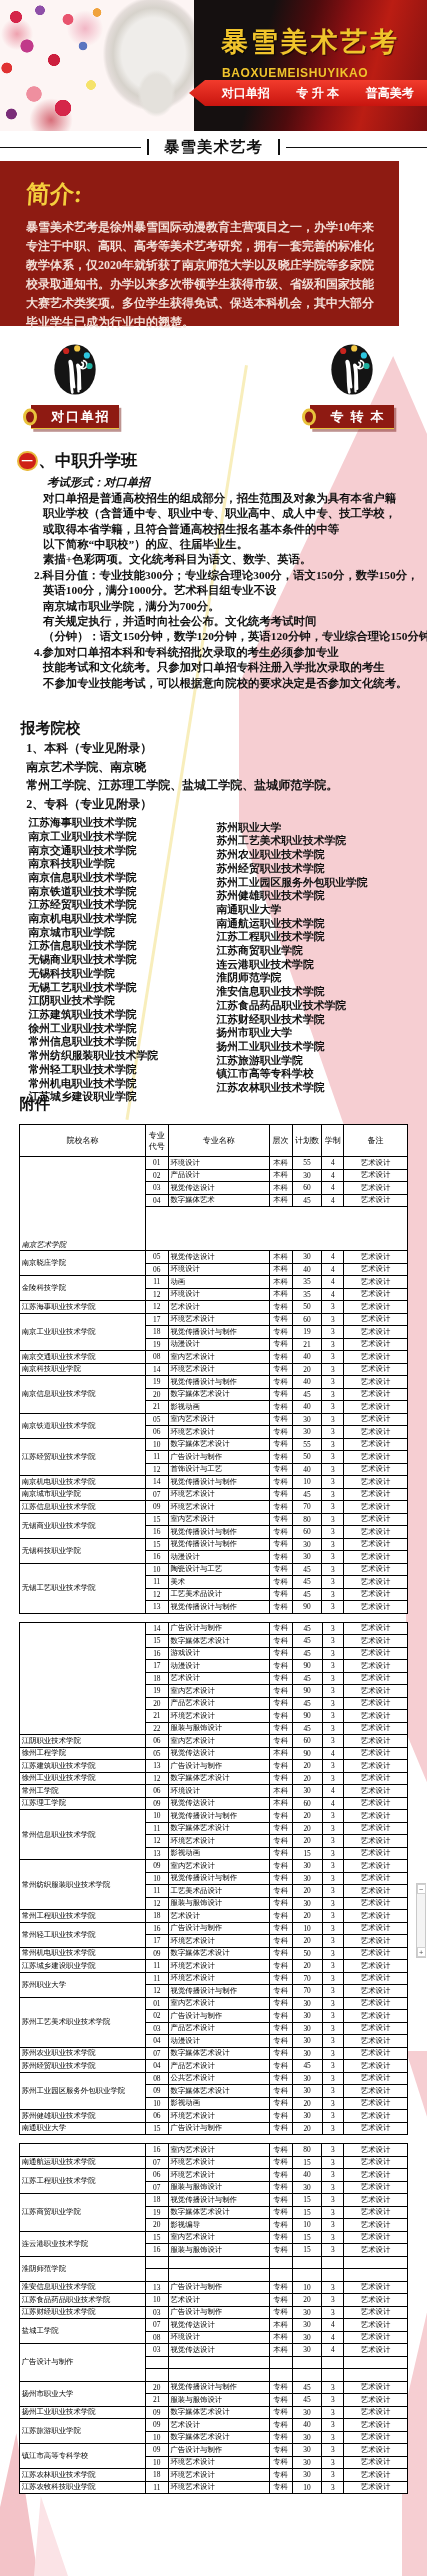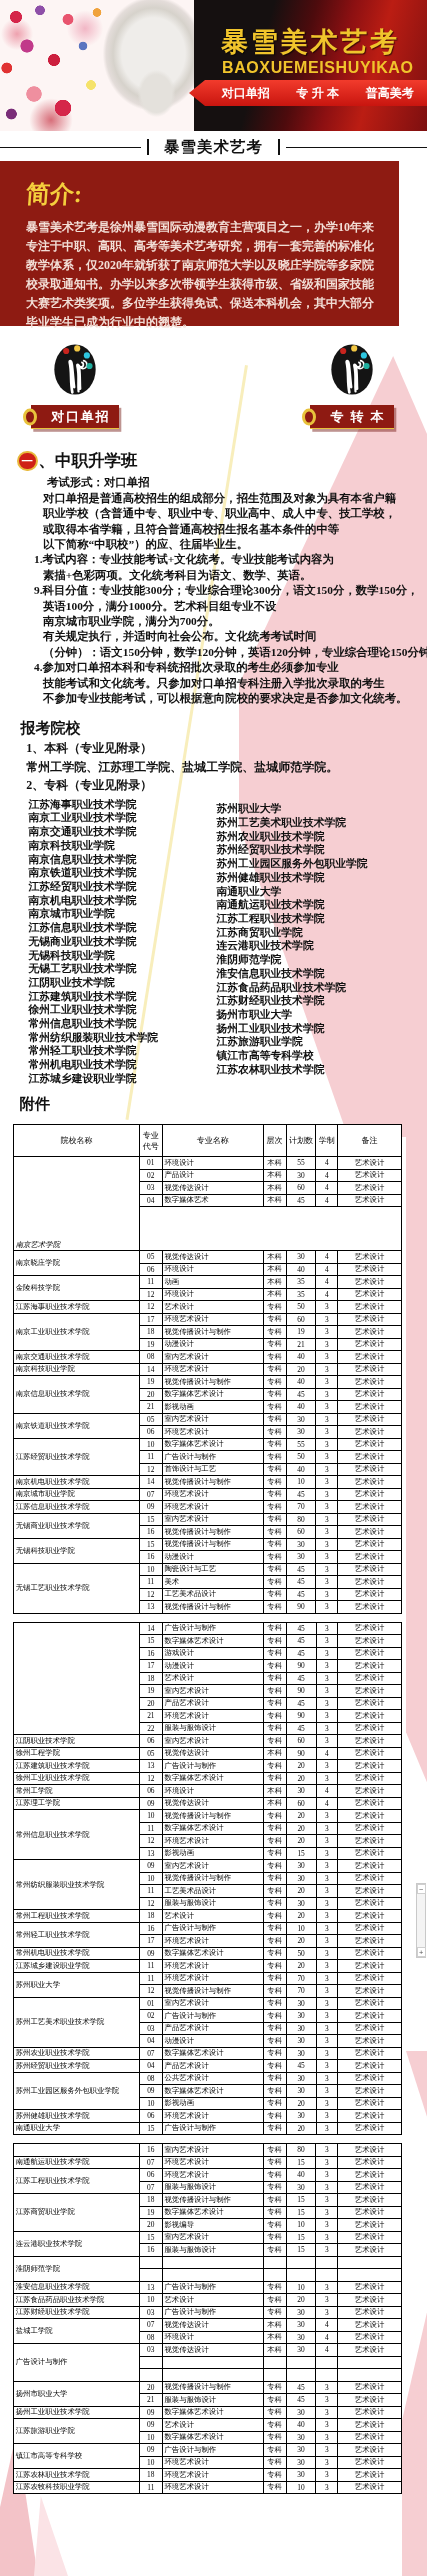--- a/index.html
+++ b/index.html
@@ -29,22 +29,22 @@
   .sculpt { position:absolute; left:91px; top:-5.7px; width:120px; height:142px;
     background: radial-gradient(ellipse 48% 46% at 52% 42%, #efedea 0 55%, #d6d2cb 70%, rgba(180,175,168,.35) 82%, transparent 88%);
   }
   .sculpt::before { content:""; position:absolute; left:40px; top:68px; width:51px; height:63px;
     background: radial-gradient(ellipse 50% 50% at 50% 50%, #e4e1dc 0 60%, transparent 75%); }
   .redwing { position:absolute; left:194px; top:0; width:234px; height:131px;
     background: linear-gradient(105deg, #151010 30%, #4d0b0d 46%, #8c1012 60%, #bb1d13 74%, #7c0f10 100%); }
   .banner-title { position:absolute; left:221px; top:24px; width:203px; color:#f0c42c;
     font-family:"Liberation Sans", sans-serif; font-weight:bold; font-size:27px; letter-spacing:2.8px;
     text-shadow:1.1px 1.1px 1.1px rgba(0,0,0,.6); white-space:nowrap; }
-  .banner-sub { position:absolute; left:222px; top:59px; color:#f0c42c;
-    font-family:"Liberation Sans", sans-serif; font-weight:bold; font-size:16px; letter-spacing:0.6px; }
+  .banner-sub { position:absolute; left:222px; top:66px; color:#f0c42c;
+    font-family:"Liberation Sans", sans-serif; font-weight:bold; font-size:12px; letter-spacing:0.6px; }
   .nav-ribbon { position:absolute; left:189px; top:80px; width:238px; height:26px;
     background:linear-gradient(#f23b2c, #c8150f);
     clip-path:polygon(0 50%, 16px 0, 100% 0, 100% 100%, 16px 100%);
     display:flex; align-items:center; justify-content:space-around; padding-left:19.4px; }
   .nav-ribbon span { color:#fff; font-family:"Liberation Sans", sans-serif; font-weight:bold; font-size:12px; cursor:pointer; }
 
   
   .divider { position:absolute; top:137px; left:0; width:427px; height:20.5px; display:flex; align-items:center; }
   .divider .line { flex:1; height:1.1px; background:#111; }
   .divider .tick { width:1.7px; height:16px; background:#111; }
@@ -68,36 +68,36 @@
 
   
   .sec1 { position:absolute; top:450px; left:17px; width:399px; }
   .sec1-head { display:flex; align-items:center; }
   .num-circle { width:20.5px; height:20.5px; border-radius:50%; background:#cf2017; border:2.3px solid #e8b93c;
     color:#fff; display:flex; align-items:center; justify-content:center; font-size:11.4px; font-weight:bold; }
   .sec1-title { font-size:16.5px; font-weight:bold; color:#111; margin-left:1.1px; }
   .sec1-lines { margin-top:3.4px; }
   .sec1-lines div { font-size:11.4px; font-weight:bold; color:#111; line-height:15.4px; padding-left:26px; white-space:nowrap; }
   .sec1-lines div.num { padding-left:17px; }
-  .sec1-lines div.first { padding-left:30px; }
+  .sec1-lines div.first { padding-left:30px;font-style:italic; }
 
   
   .colleges { position:absolute; top:719px; left:20.5px; width:393px; height:376px; }
   .col-heading { font-size:15px; font-weight:bold; color:#111; }
   .col-sub { font-size:12px; font-weight:bold; color:#111; line-height:15px; margin-top:3.4px; padding-left:5.7px; white-space:nowrap; }
   .col-cols { position:relative; margin-top:4.6px; }
   .college-col { position:absolute; top:0; }
   .college-col.left { left:8px; }
   .college-col.right { left:196px; top:4.6px; }
   .college-col div { font-size:10.8px; font-weight:bold; color:#111; line-height:13.7px; white-space:nowrap; }
 
   
   .attach { position:absolute; top:1094px; left:19.4px; font-size:15.4px; font-weight:bold; color:#111; }
   .tables { position:absolute; top:1124px; left:0; width:427px; }
-  table.sheet { width:389px; margin-left:13px; border-collapse:collapse; background:#fff;
+  table.sheet { width:389px; margin-left:19px; border-collapse:collapse; background:#fff;
     font-family:"Liberation Serif", serif; color:#000; border:1.1px solid #000; }
   table.sheet + table.sheet { margin-top:8px; }
   .sheet th { border:0.6px solid #000; height:32px; font-size:8px; font-weight:normal; text-align:center; padding:0 1.1px; }
   .sheet thead { border-bottom:1.1px solid #000; }
   .sheet td { border:0.6px solid #000; height:12.5px; font-size:7.4px; padding:0 1.7px; text-align:center; overflow:hidden; white-space:nowrap; }
   .sheet td.cell-school { text-align:left; }
   .sheet td.cell-major { text-align:left; }
   .sheet td.cell-pad { border-left:0.6px solid #000; }
   .sheet.seg0 tbody tr:first-child td.cell-school { vertical-align:bottom;font-style:italic; }
 
@@ -200,36 +200,36 @@
     <div class="sec1-head">
       <span class="num-circle">一</span>
       <span class="sec1-title">、中职升学班</span>
     </div>
     <div class="sec1-lines" id="sec1lines">
         <div class="first">考试形式：对口单招</div>
         <div>对口单招是普通高校招生的组成部分，招生范围及对象为具有本省户籍</div>
         <div>职业学校（含普通中专、职业中专、职业高中、成人中专、技工学校，</div>
         <div>或取得本省学籍，且符合普通高校招生报名基本条件的中等</div>
         <div>以下简称“中职校”）的应、往届毕业生。</div>
-        <div class="num">1.考试内容：专业技能考试+文化统考。专业技能考试内容为</div>
         <div>素描+色彩两项。文化统考科目为语文、数学、英语。</div>
-        <div class="num">9.科目分值：专业技能300分；专业综合理论300分，语文150分，数学150分，</div>
+        <div class="num">2.科目分值：专业技能300分；专业综合理论300分，语文150分，数学150分，</div>
         <div>英语100分，满分1000分。艺术科目组专业不设</div>
         <div>南京城市职业学院，满分为700分。</div>
         <div>有关规定执行，并适时向社会公布。文化统考考试时间</div>
         <div>（分钟）：语文150分钟，数学120分钟，英语120分钟，专业综合理论150分钟。</div>
         <div class="num">4.参加对口单招本科和专科统招批次录取的考生必须参加专业</div>
         <div>技能考试和文化统考。只参加对口单招专科注册入学批次录取的考生</div>
         <div>不参加专业技能考试，可以根据意向院校的要求决定是否参加文化统考。</div>
       </div>
   </div>
 
   <div class="colleges">
     <div class="col-heading">报考院校</div>
     <div class="col-sub">1、本科（专业见附录）</div>
+    <div class="col-sub">南京艺术学院、南京晓</div>
     <div class="col-sub">常州工学院、江苏理工学院、盐城工学院、盐城师范学院。</div>
     <div class="col-sub">2、专科（专业见附录）</div>
     <div class="col-cols">
       <div class="college-col left" id="colLeft">
           <div>江苏海事职业技术学院</div>
           <div>南京工业职业技术学院</div>
           <div>南京交通职业技术学院</div>
           <div>南京科技职业学院</div>
           <div>南京信息职业技术学院</div>
           <div>南京铁道职业技术学院</div>

